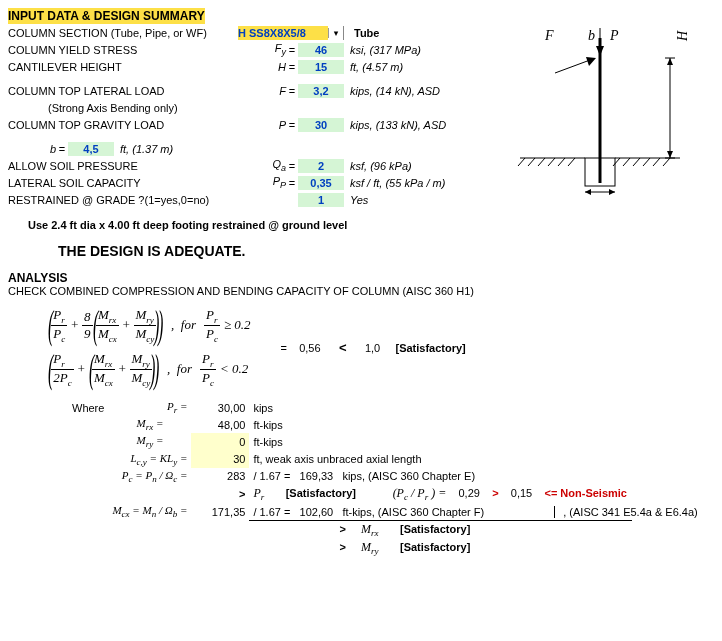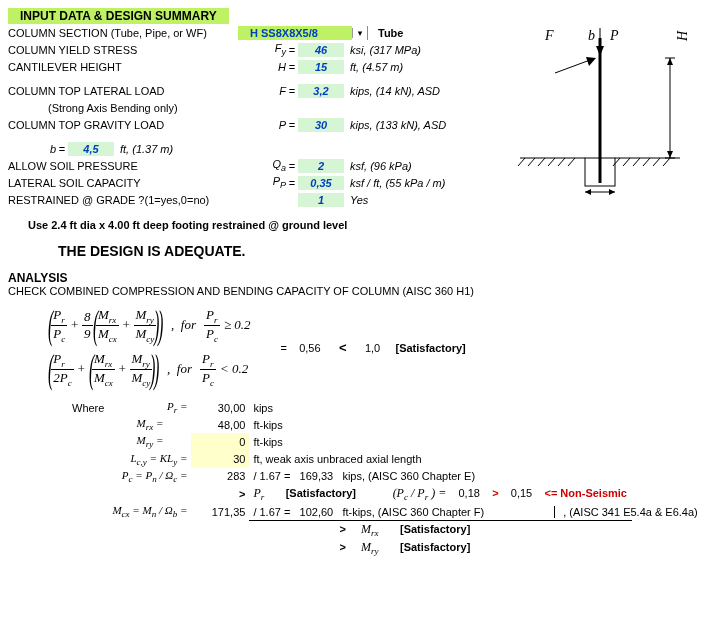--- a/index.html
+++ b/index.html
@@ -25,26 +25,25 @@
   .lbl { width: 230px; }
   .sym { width: 48px; text-align: right; font-style: italic; }
   .eq { width: 12px; text-align: center; }
   .val {
     width: 42px;
     text-align: center;
     background: #d5f5d5;
     font-weight: bold;
     color: #0040c0;
     padding: 1px 2px;
-    font-style: italic;
   }
   .unit { padding-left: 6px; font-style: italic; }
   .green-wide {
-    background: #bef264;
-    padding: 1px 12px;
+    background: #fde047;
+    padding: 1px 0;
     font-weight: bold;
     display: inline-block;
     min-width: 90px;
   }
   .dropdown {
     display: inline-flex;
     align-items: center;
     border-right: 1px solid #888;
   }
   .dropbtn {
@@ -274,21 +273,21 @@
   </tr>
   <tr>
     <td></td>
         <td></td>
     <td style="text-align:right;font-weight:bold">&gt;</td>
     <td>
       <span class="italic">P<sub>r</sub></span>&nbsp;&nbsp;&nbsp;&nbsp;&nbsp;&nbsp;
       <span class="satisf">[Satisfactory]</span>
       &nbsp;&nbsp;&nbsp;&nbsp;&nbsp;&nbsp;&nbsp;&nbsp;&nbsp;&nbsp;
       <span class="italic">(P<sub>c</sub> / P<sub>r</sub> )&nbsp;=</span>&nbsp;&nbsp;&nbsp;
-      <span>0,18</span>
+      <span>0,29</span>
       &nbsp;&nbsp;&nbsp;<span class="red">&gt;</span>&nbsp;&nbsp;&nbsp;
       <span>0,15</span>
       &nbsp;&nbsp;&nbsp;<span class="red">&lt;=  Non-Seismic</span>
     </td>
   </tr>
   <tr>
     <td></td>
         <td class="italic" style="text-align:right">M<sub>cx</sub> = M<sub>n</sub> / Ω<sub>b</sub> =</td>
     <td style="text-align:right">171,35</td>
     <td style="border-bottom:1px solid #000">

